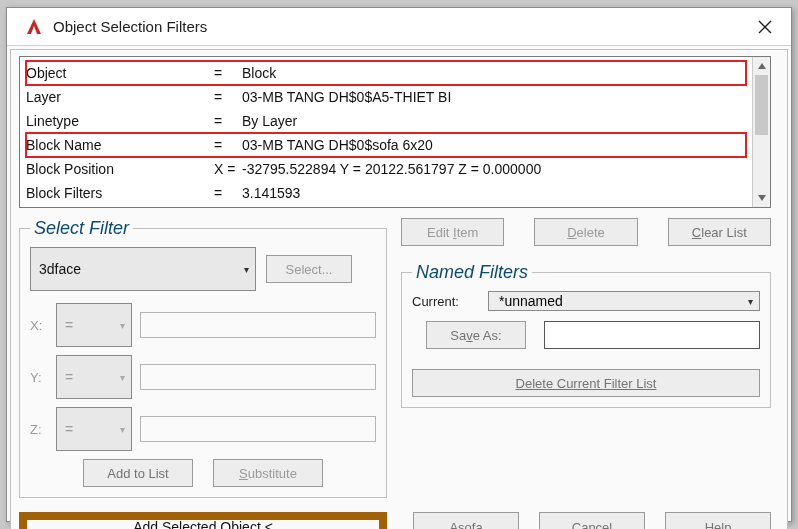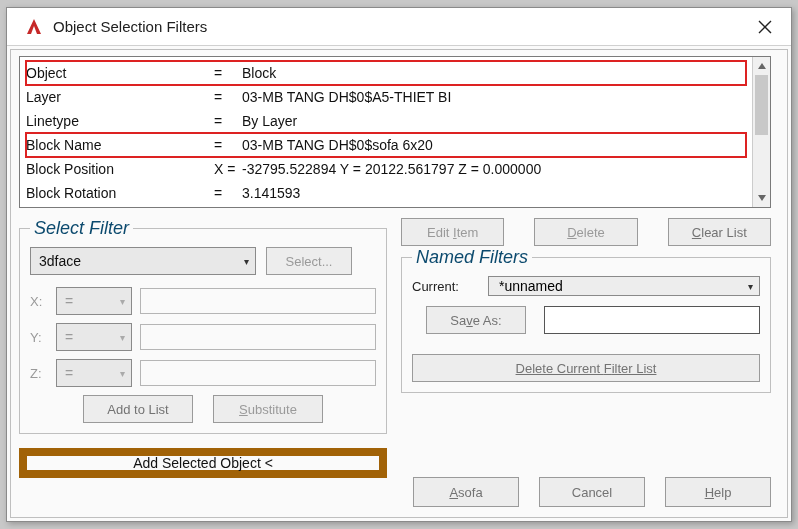--- a/index.html
+++ b/index.html
@@ -102,21 +102,21 @@
   fieldset.group {
     border:1px solid #bfbfbf;
     margin:0 0 6px 0;
     padding:8px 10px 10px 10px;
   }
   fieldset.group legend {
     font-size:18px;color:#0c4a6e;padding:0 4px;font-style:italic;
   }
   .sel-row { display:flex;gap:10px;align-items:center;margin-bottom:12px;}
   .combo {
-    height:28px;border:1px solid #8a8a8a;background:#e8e8e8;
+    height:44px;border:1px solid #8a8a8a;background:#e8e8e8;
     display:flex;align-items:center;justify-content:space-between;
     padding:0 6px 0 8px;font-size:14px;color:#111;gap:32px;
   }
   .combo.small { width:76px; }
   .combo.filter { width:226px; }
   .btn {
     height:28px;border:1px solid #9a9a9a;background:#ededed;
     display:inline-flex;align-items:center;justify-content:center;
     padding:0 12px;font-size:13px;color:#737373;min-width:84px;
   }
@@ -127,21 +127,21 @@
   .xyz-row .txt {
     flex:1;height:26px;border:1px solid #b5b5b5;background:#fafafa;
   }
   .btnrow { display:flex;gap:20px;justify-content:center;margin-top:4px;}
   .wide-outline-btn {
     border:8px solid #a16207;
     height:30px;display:flex;align-items:center;justify-content:center;
     font-size:14px;color:#111;background:#fafafa;margin-top:8px;
   }
 
-  .right-top { display:flex;gap:30px;margin-bottom:1px;}
+  .right-top { display:flex;gap:30px;margin-bottom:16px;}
   .right-top .btn { flex:1; min-width:0;}
   .nf-row{ display:flex;align-items:center;gap:10px;margin-bottom:10px;}
   .nf-row .lbl{ font-size:13px;color:#222; width:66px;}
   .nf-combo{ flex:1;height:20px;border:1px solid #8a8a8a;background:#ededed;display:flex;align-items:center;justify-content:space-between;padding:0 6px 0 10px;font-size:14px;}
   .save-row{ display:flex;gap:18px;align-items:center;margin-bottom:20px;padding-left:14px;}
   .save-row .btn{min-width:100px;}
   .text-input{ flex:1;height:28px;border:1px solid #555;background:#fff;}
   .delete-row{ display:flex;justify-content:center;}
   .delete-row .btn{ width:100%;text-decoration:underline;}
   .bottom-btns{ display:flex;gap:20px;justify-content:flex-end;margin-top:auto;padding-top:14px;}
@@ -190,21 +190,21 @@
             <div class="c1">Block Name</div>
             <div class="c2">=</div>
             <div class="c3">03-MB TANG DH$0$sofa 6x20</div>
           </div>
           <div class="row">
             <div class="c1">Block Position</div>
             <div class="c2">X  =</div>
             <div class="c3">-32795.522894       Y  =  20122.561797       Z  =  0.000000</div>
           </div>
           <div class="row">
-            <div class="c1">Block Rotation</div>
+            <div class="c1">Block Filters</div>
             <div class="c2">=</div>
             <div class="c3">3.141593</div>
           </div>
         </div>
       <div class="scrollbar">
         <div class="up">
           <svg width="10" height="10" viewBox="0 0 10 10">
               <polygon points="5,2 9,8 1,8" fill="#666"></polygon>
             </svg>
         </div>

